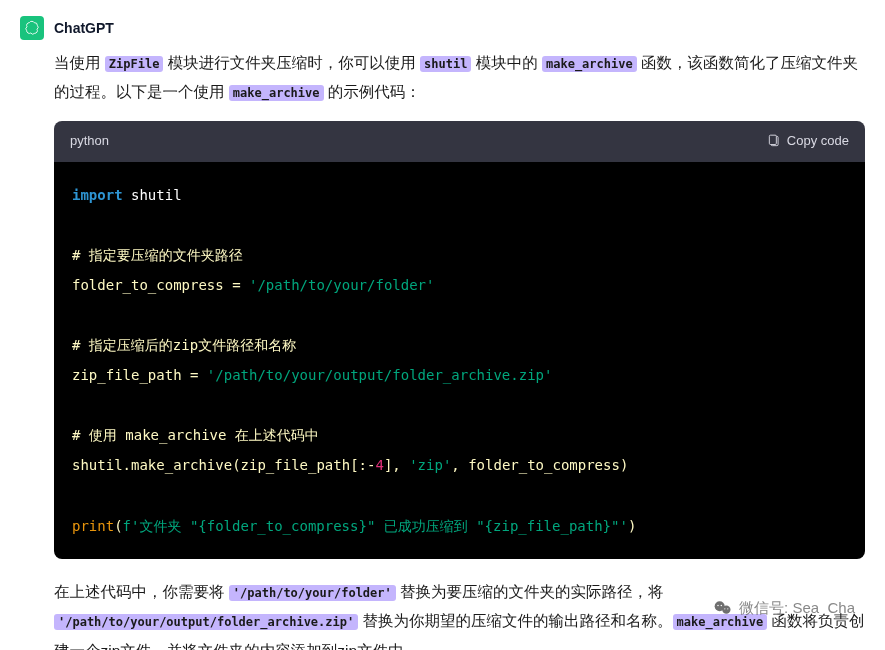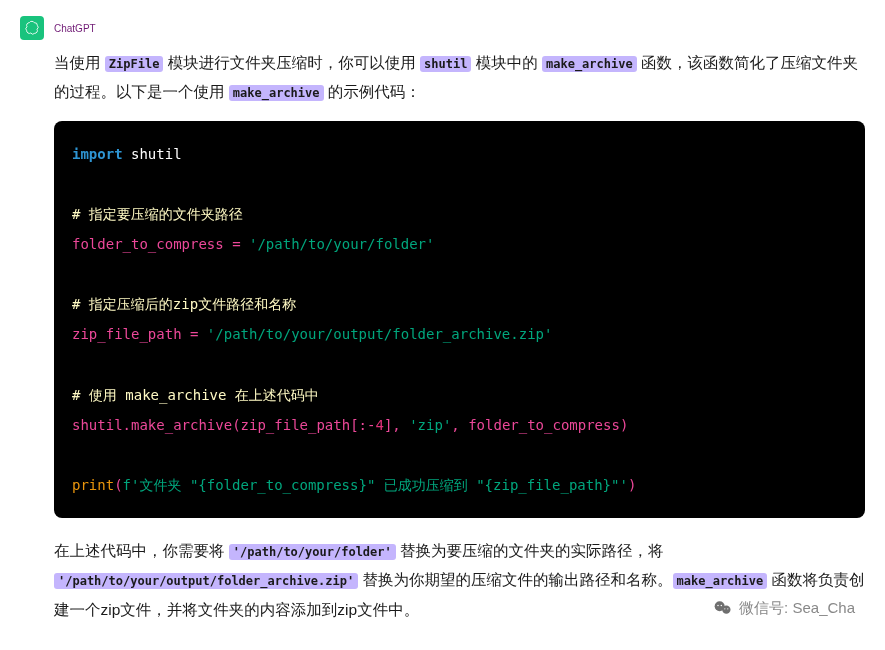--- a/index.html
+++ b/index.html
@@ -12,21 +12,21 @@
   padding: 16px 20px;
   position: relative;
 }
 .msg-header { display: flex; align-items: center; gap: 10px; margin-bottom: 8px; }
 .avatar {
   width: 24px; height: 24px; border-radius: 4px;
   background: #19c37d;
   display: flex; align-items: center; justify-content: center;
 }
 .avatar svg { width: 16px; height: 16px; }
-.sender { font-weight: 400; font-size: 10px; color: #701a75; }
+.sender { font-weight: 700; font-size: 14px; color: #0f172a; }
 .content { margin-left: 34px; font-size: 15.5px; line-height: 1.9; color: #1a1a1a; }
 .inline-code {
   font-family: "Consolas", "Monaco", monospace;
   font-weight: 600;
   background: #c4b5fd;
   padding: 1px 4px;
   border-radius: 3px;
   font-size: 12px;
 }
 .code-block {
@@ -51,21 +51,21 @@
   padding: 18px 18px;
   font-family: "Consolas", "Monaco", monospace;
   font-size: 14px;
   line-height: 2.15;
   white-space: pre;
   overflow-x: auto;
 }
 .tok-kw { color: #2e95d3; font-weight: bold; }
 .tok-mod { color: #ffffff; }
 .tok-cmt { color: #fef9c3; }
-.tok-var { color: #ec4899; }
+.tok-var { color: #fef9c3; }
 .tok-str { color: #00a67d; }
 .tok-num { color: #df3079; }
 .tok-call { color: #e9950c; }
 .tok-fstr { color: #00a67d; }
 .watermark {
   position: absolute;
   right: 30px;
   bottom: 32px;
   font-size: 15px;
   color: #737373;
@@ -88,20 +88,30 @@
   <div class="sender">ChatGPT</div>
 </div>
 
 <div class="content">
 
   <p>
     <span>当使用 </span><code class="inline-code">ZipFile</code><span> 模块进行文件夹压缩时，你可以使用 </span><code class="inline-code">shutil</code><span> 模块中的 </span><code class="inline-code">make_archive</code><span> 函数，该函数简化了压缩文件夹的过程。以下是一个使用 </span><code class="inline-code">make_archive</code><span> 的示例代码：</span>
   </p>
 
   <div class="code-block">
+    <div class="code-header">
+      <span>python</span>
+      <div class="copy-btn">
+        <svg viewBox="0 0 24 24">
+          <rect x="7" y="4" width="12" height="16" rx="2" stroke="#d9d9e3" stroke-width="1.6" fill="none"></rect>
+          <rect x="4" y="2" width="12" height="16" rx="2" stroke="#d9d9e3" stroke-width="1.6" fill="#343541"></rect>
+        </svg>
+        <span>Copy code</span>
+      </div>
+    </div>
     <div class="code-body"><span class="tok-kw">import</span><span class="tok-mod"> shutil</span>
 
 <span class="tok-cmt"># 指定要压缩的文件夹路径</span>
 <span class="tok-var">folder_to_compress = </span><span class="tok-str">'/path/to/your/folder'</span>
 
 <span class="tok-cmt"># 指定压缩后的zip文件路径和名称</span>
 <span class="tok-var">zip_file_path = </span><span class="tok-str">'/path/to/your/output/folder_archive.zip'</span>
 
 <span class="tok-cmt"># 使用 make_archive 在上述代码中</span>
 <span class="tok-var">shutil.make_archive(zip_file_path[:-</span><span class="tok-num">4</span><span class="tok-var">], </span><span class="tok-str">'zip'</span><span class="tok-var">, folder_to_compress)</span>

